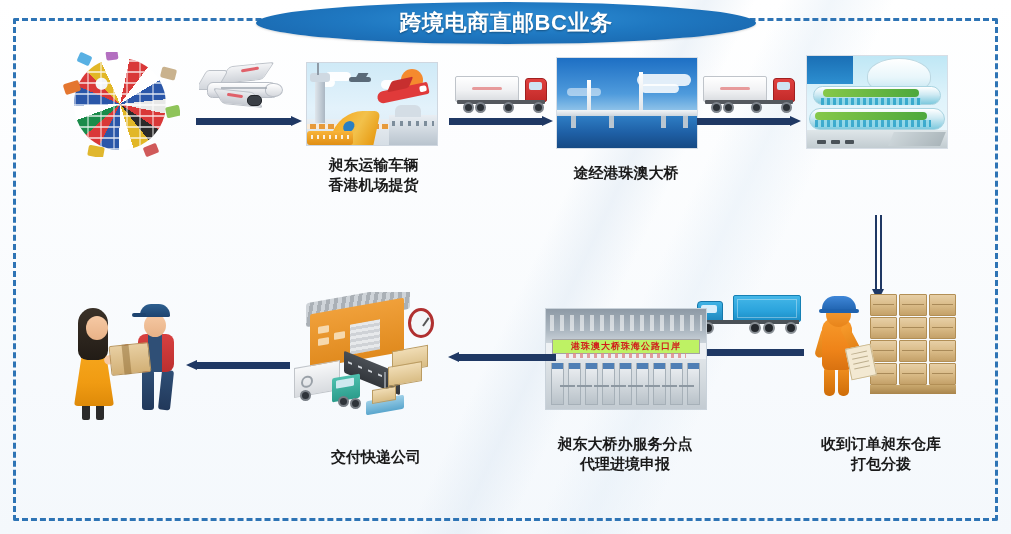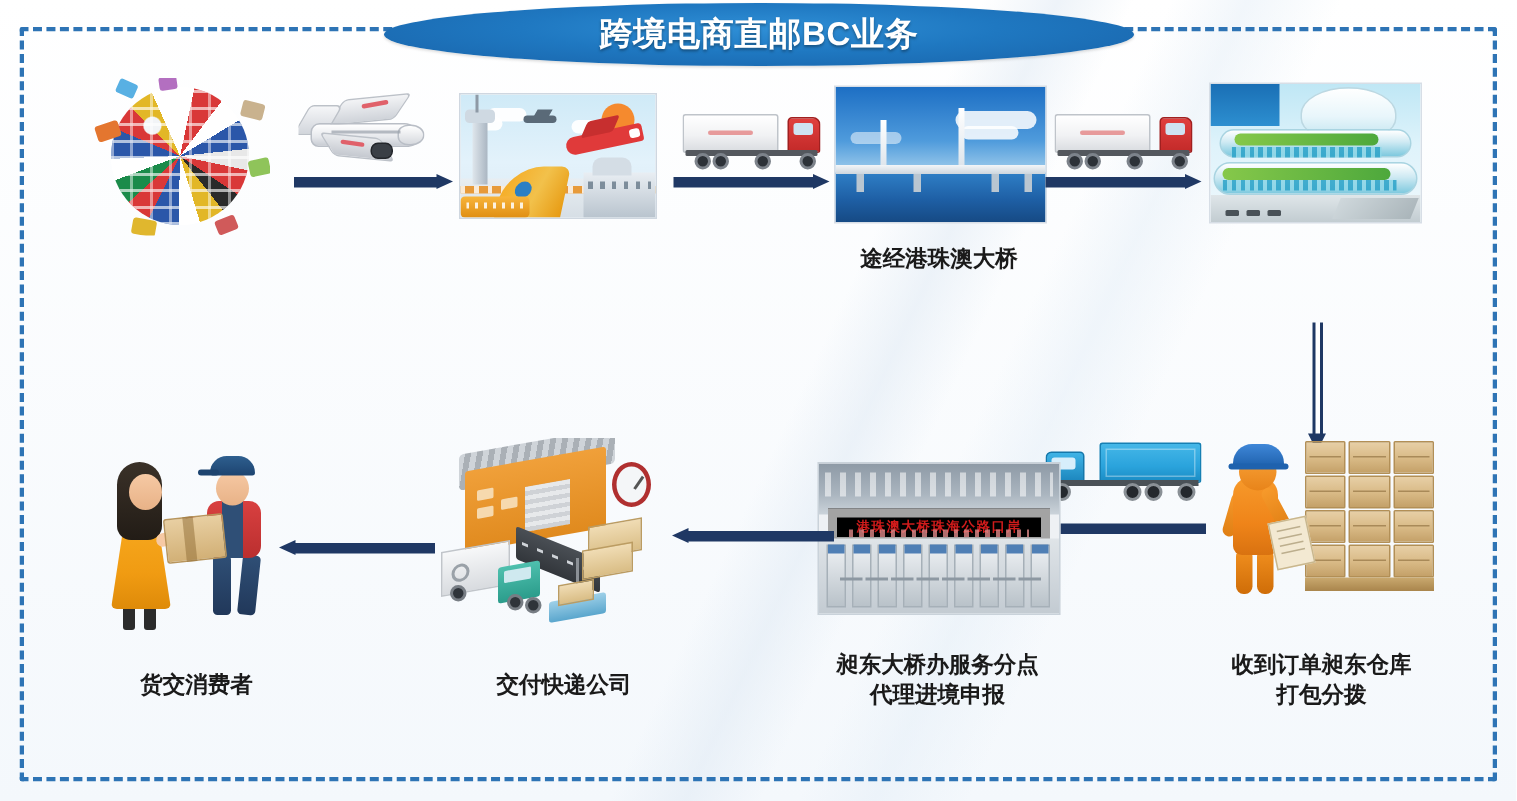--- a/index.html
+++ b/index.html
@@ -240,21 +240,21 @@
   }
   .truck-bl .cab:after{content:"";position:absolute;left:3px;top:3px;width:16px;height:8px;background:#d7eefb;border-radius:2px;}
   .truck-bl .chassis{position:absolute;left:2px;top:27px;right:2px;height:4px;background:#4a5157;}
   .truck-bl .w{position:absolute;top:29px;width:12px;height:12px;border-radius:50%;background:#24282d;border:2px solid #8a9096;box-sizing:border-box;}
   .truck-bl .w1{left:5px;} .truck-bl .w2{left:52px;} .truck-bl .w3{left:66px;} .truck-bl .w4{right:4px;}
 
   
   .customs{width:160px;height:100px;border:1px solid #c9d2da;background:#eef1f4;}
   .customs .roof{position:absolute;left:0;right:0;top:0;height:34px;background:linear-gradient(180deg,#8e9aa6 0%,#aab5bf 60%,#cbd3da 100%);}
   .customs .roof:after{content:"";position:absolute;left:4px;right:4px;top:6px;height:16px;background:repeating-linear-gradient(90deg,rgba(255,255,255,.55) 0 4px,transparent 4px 10px);}
-  .customs .sign{position:absolute;left:6px;right:6px;top:30px;height:13px;background:#000000;border:6px solid #a3a3a3;display:flex;justify-content:center;overflow:hidden;}
+  .customs .sign{position:absolute;left:6px;right:6px;top:30px;height:13px;background:#bef264;border:1px solid #a3a3a3;display:flex;justify-content:center;overflow:hidden;}
   .customs .sign span{color:#d01b1b;font-size:9px;font-weight:bold;white-space:nowrap;letter-spacing:1px;}
   .customs .subsign{position:absolute;left:20px;right:20px;top:44px;height:5px;background:repeating-linear-gradient(90deg,#d88 0 3px,transparent 3px 7px);opacity:.8;}
   .customs .lanes{position:absolute;left:0;right:0;bottom:0;top:50px;background:linear-gradient(180deg,#dfe4e8,#c3cbd2);}
   .customs .booth{position:absolute;bottom:4px;width:11px;height:40px;background:linear-gradient(180deg,#eef1f4,#b9c2c9);border:1px solid #a6b0b8;}
   .customs .booth:before{content:"";position:absolute;left:0;right:0;top:-1px;height:6px;background:#4f7fb5;}
   .customs .gate{position:absolute;bottom:22px;width:15px;height:2px;background:#8d98a2;}
 
   
   .palletscene{width:150px;height:120px;}
   .palletscene .stack{position:absolute;right:0;top:6px;width:86px;height:96px;}
@@ -438,20 +438,22 @@
       <div class="smallplane"></div>
       <div class="ground"></div>
         <div class="strip"></div>
       <div class="tower"></div>
       <div class="redplane"></div>
       <div class="terminal"></div>
       <div class="yellowtail"></div>
         <div class="body2"></div>
     </div>
   </div>
+  <div class="label" style="left:296px;top:155px;width:155px;">昶东运输车辆
+香港机场提货</div>
 
   <div class="node" style="left:455px;top:72px;">
     <div class="art truck-wr">
       <div class="box"></div>
         <div class="cab"></div>
         <div class="chassis"></div>
       <div class="w w1"></div>
         <div class="w w2"></div>
         <div class="w w3"></div>
         <div class="w w4"></div>
@@ -648,15 +650,14 @@
         <div class="m-arm"></div>
       <div class="w-leg wl1"></div>
         <div class="w-leg wl2"></div>
       <div class="w-dress"></div>
         <div class="w-hair"></div>
         <div class="w-face"></div>
         <div class="w-arm"></div>
       <div class="pkg"></div>
     </div>
   </div>
-  <div class="label" style="left:51px;top:447px;width:160px;">货交消费者</div>
 
 </div>
 
 </body></html>

